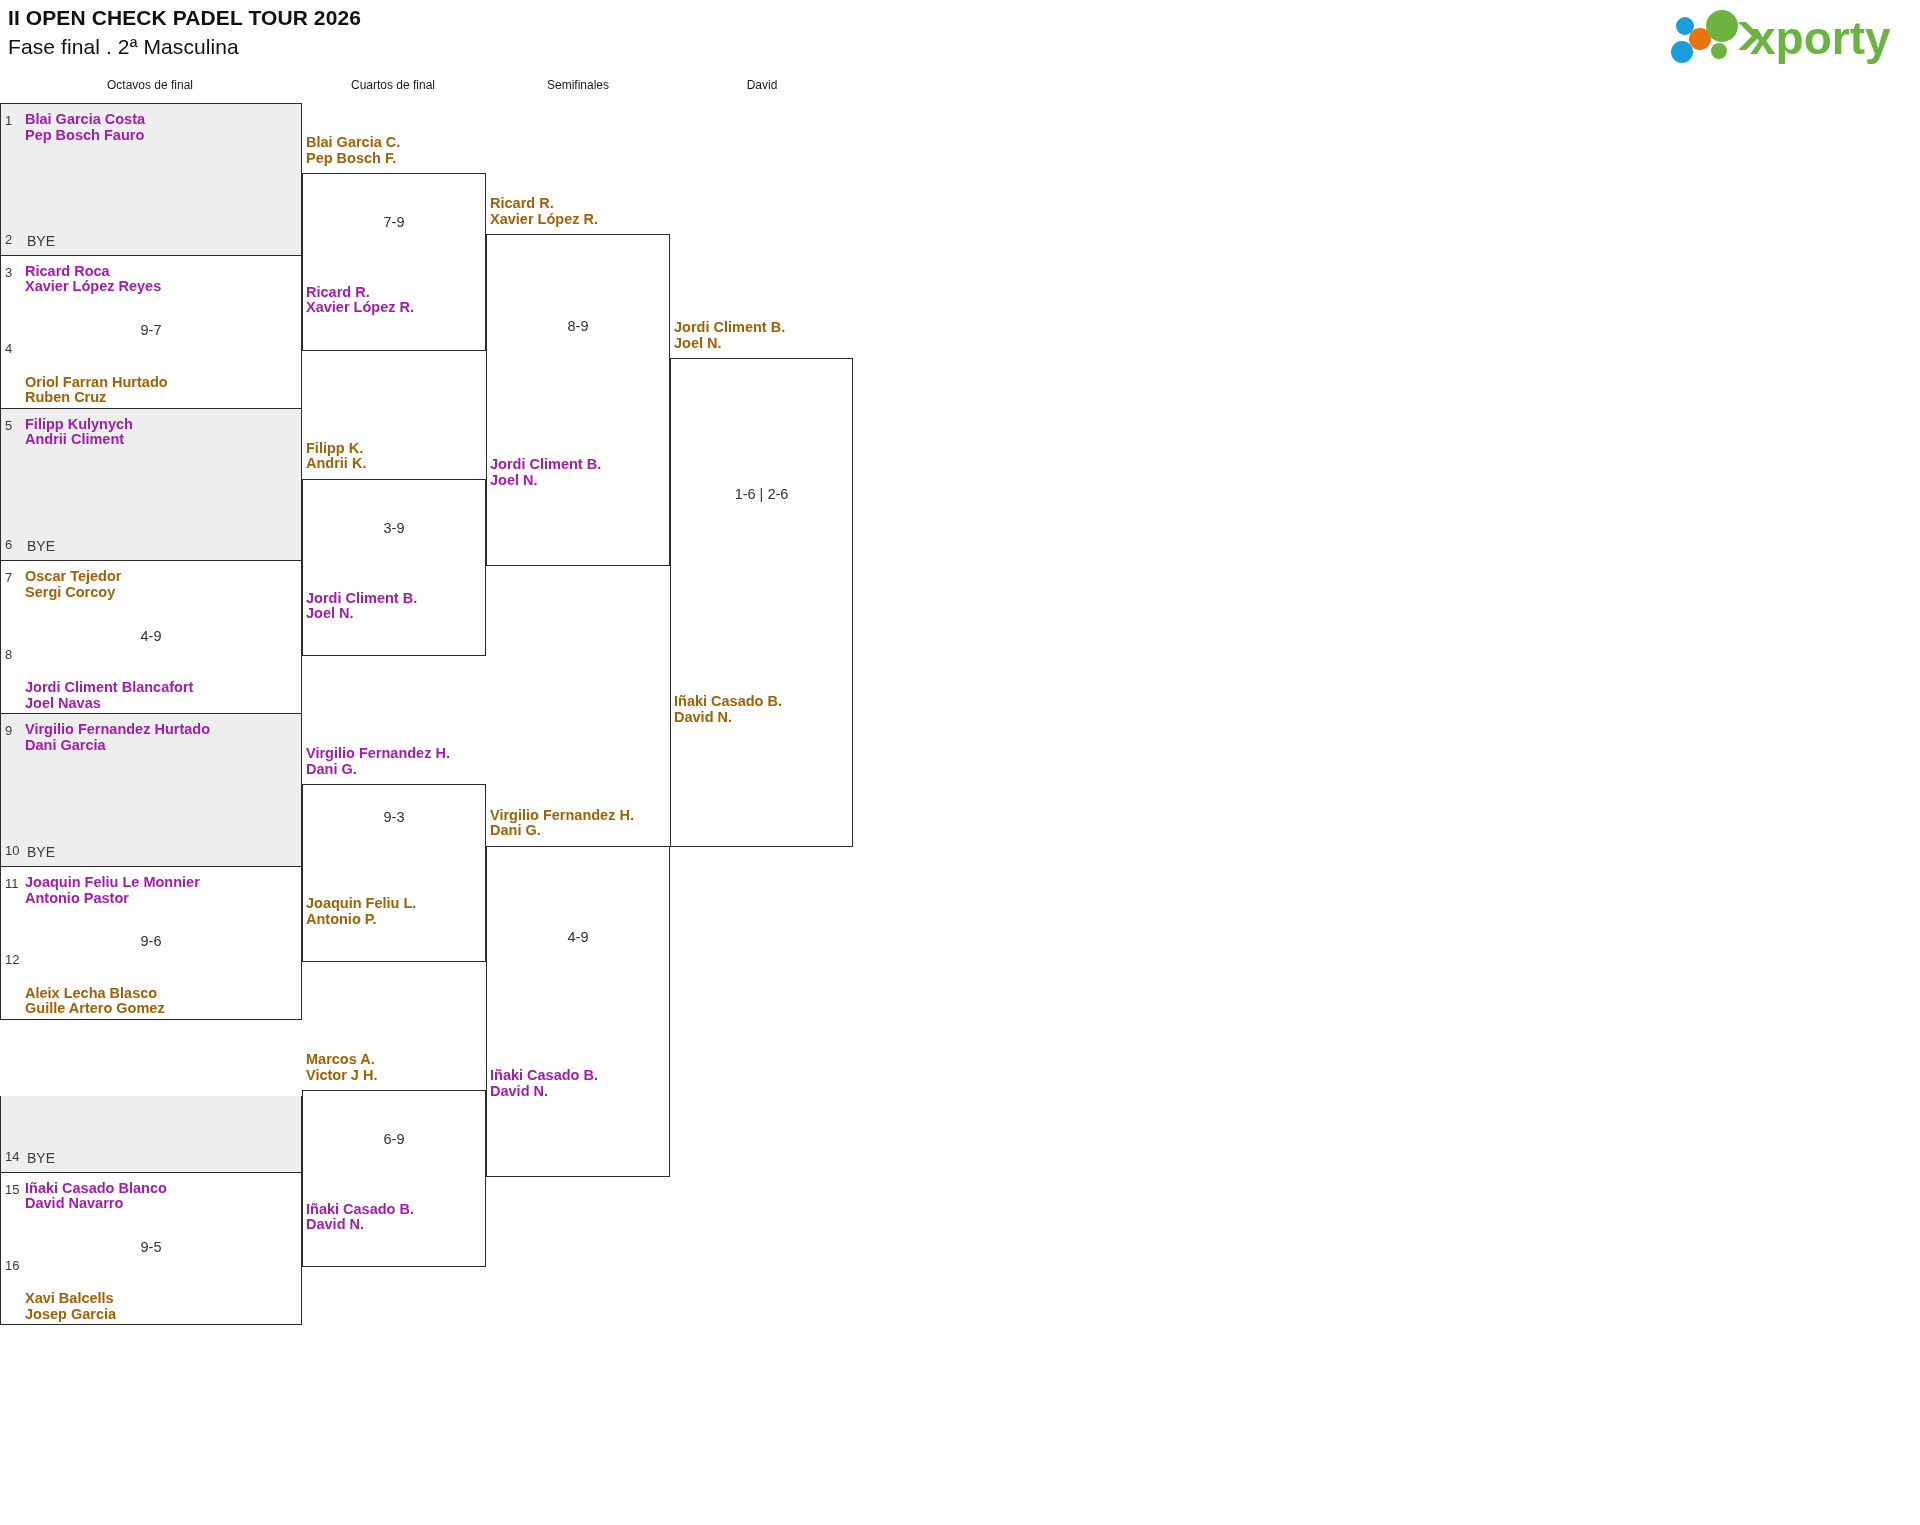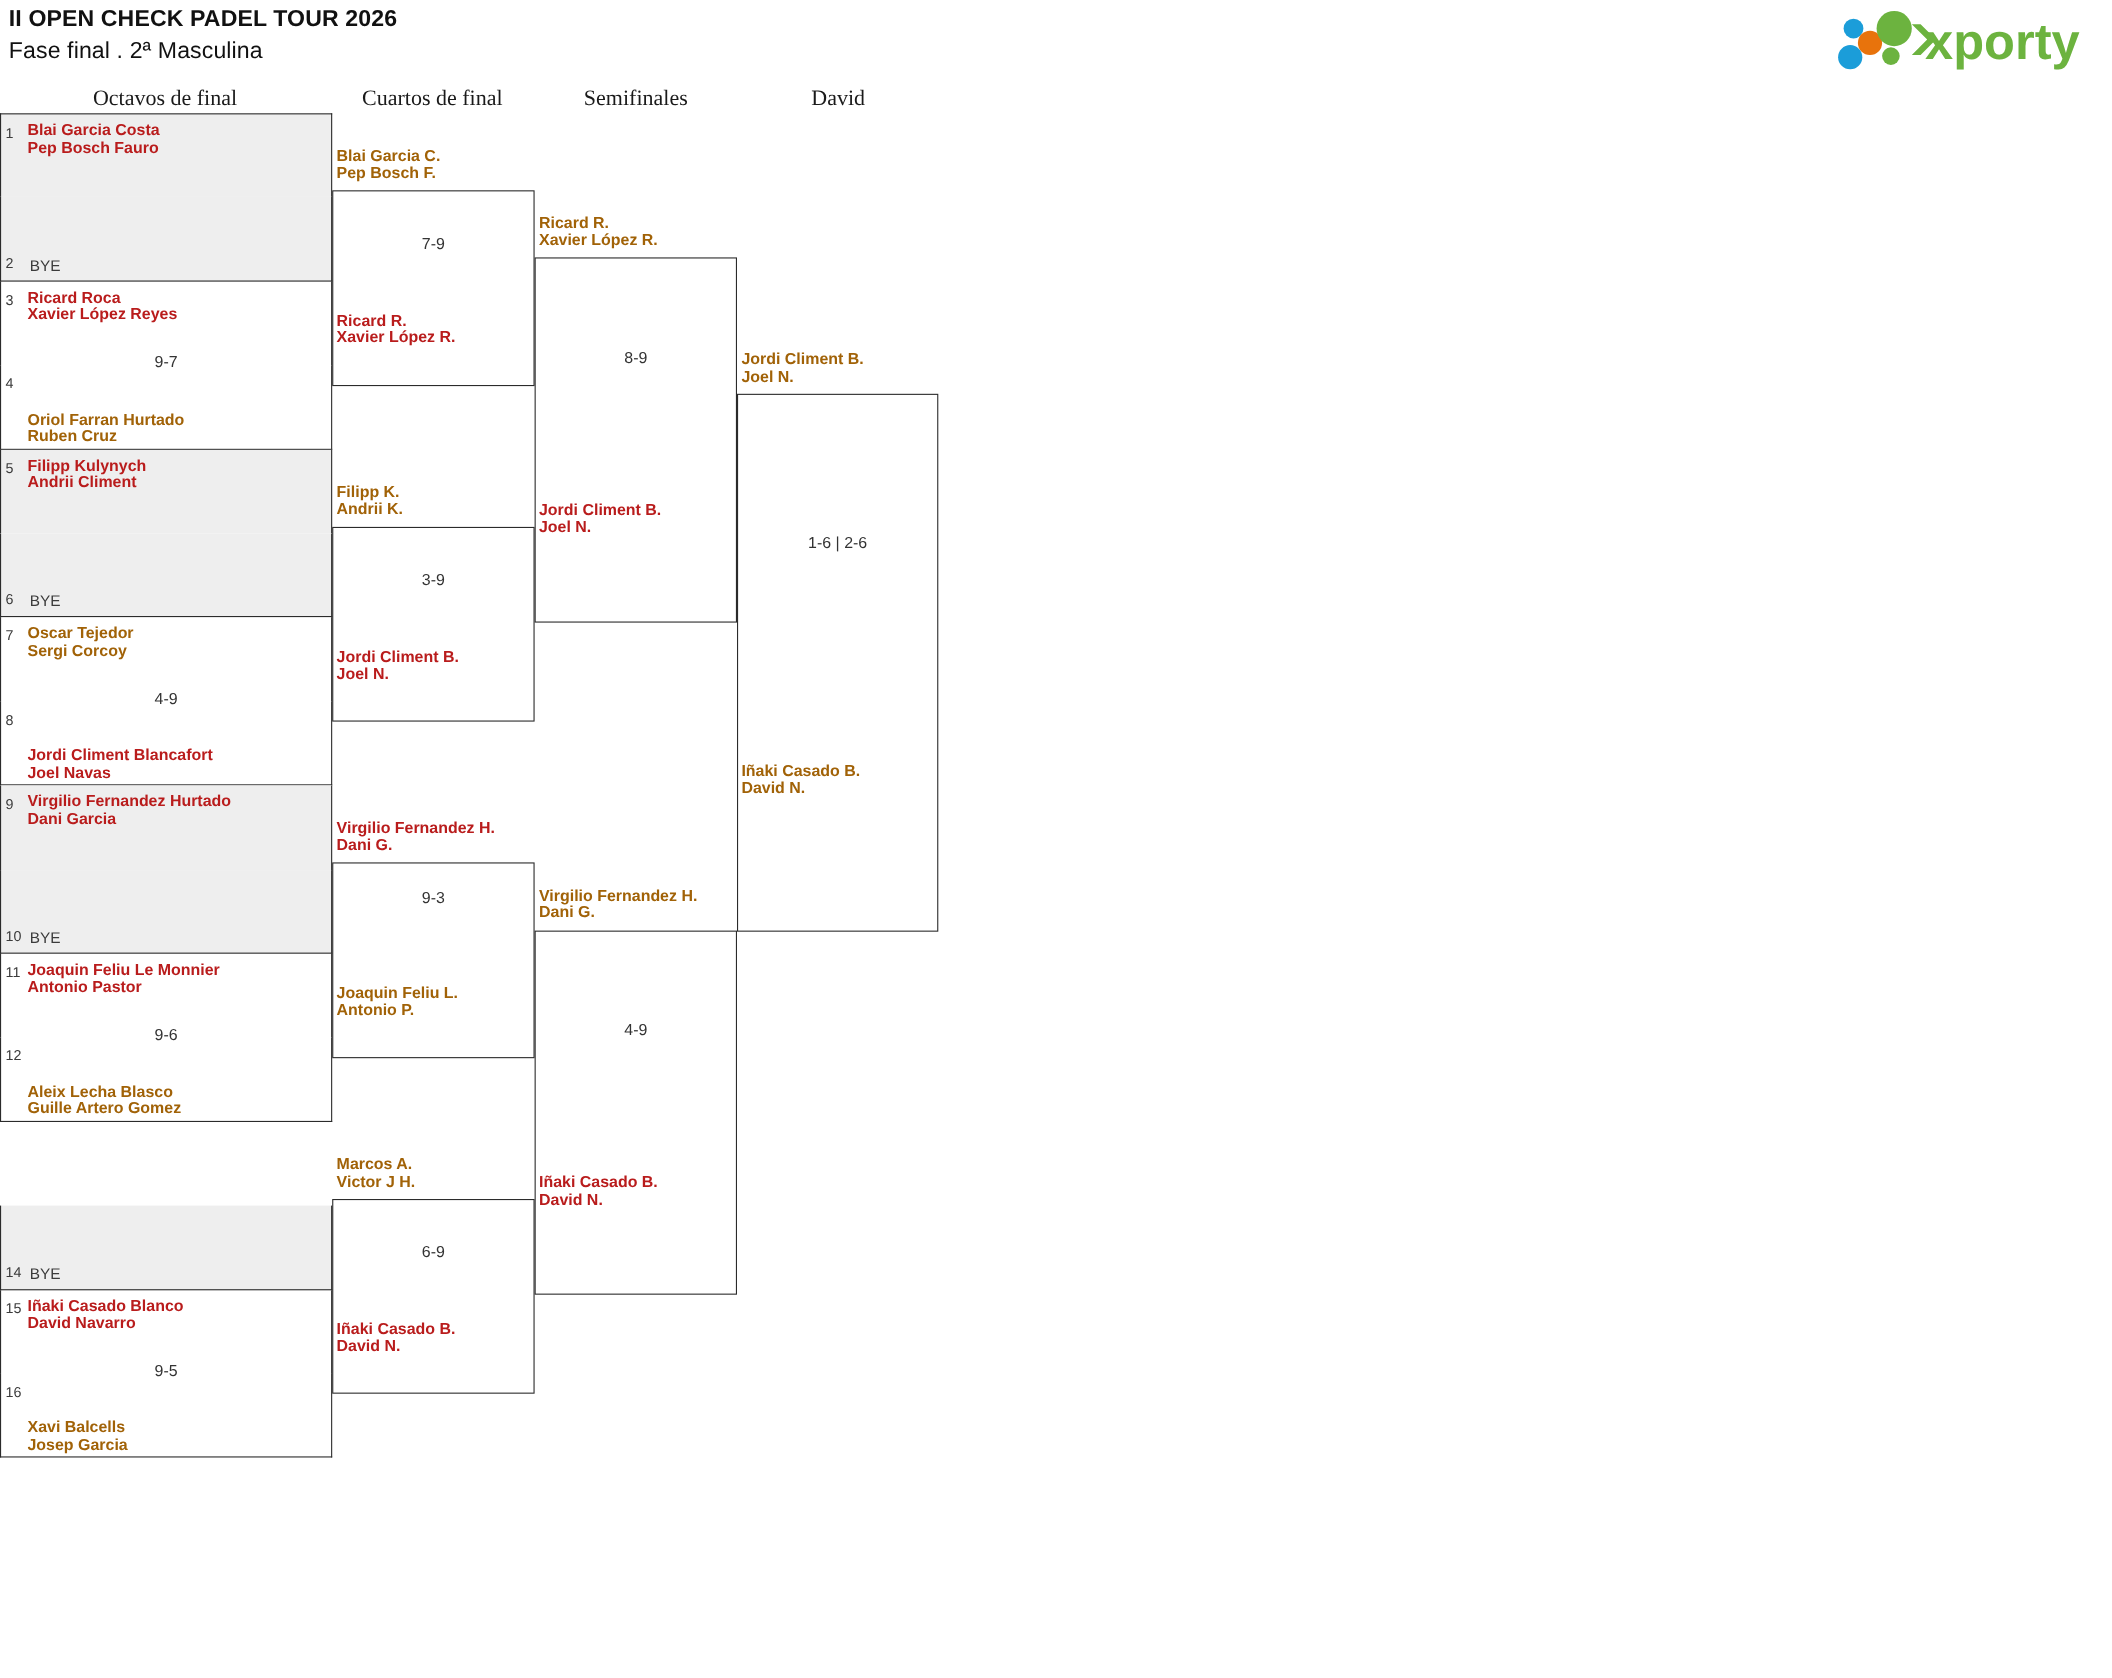--- a/index.html
+++ b/index.html
@@ -15,21 +15,21 @@
   #title-block{position:absolute;left:8px;top:4px;}
   #title-block .line1{font-size:21px;font-weight:bold;letter-spacing:.1px;line-height:28px;color:#111;}
   #title-block .line2{font-size:21px;font-weight:normal;letter-spacing:.1px;line-height:30px;color:#111;}
 
   #logo{position:absolute;right:8px;top:6px;width:260px;height:60px;}
   #logo svg{display:block;}
 
   
   .round-header{
     position:absolute;top:78px;
-    font-size:20px;color:#1a1a1a;text-align:center;white-space:nowrap;font-family:Liberation Serif, serif;
+    font-size:12px;color:#1a1a1a;text-align:center;white-space:nowrap;
   }
 
   
   #bracket{position:absolute;left:0;top:0;width:1920px;height:1525px;}
 
   
   .r1slot{
     position:absolute;left:0;width:302px;box-sizing:border-box;
     border-left:1.4px solid #2b2b2b;border-right:1.4px solid #2b2b2b;
   }
@@ -38,21 +38,21 @@
   .r1slot.bottom-border{border-bottom:1.4px solid #2b2b2b;}
 
   .seed{
     position:absolute;left:4px;font-size:13px;color:#3b3b3b;
     line-height:14px;width:22px;text-align:left;
   }
   .team{
     position:absolute;left:24px;right:6px;font-size:14.5px;line-height:15.5px;
   }
   .team .ln{display:block;white-space:nowrap;overflow:hidden;text-overflow:ellipsis;}
-  .winner{font-weight:bold;color:#b91c1c;}
+  .winner{font-weight:bold;color:#a21caf;}
   .loser{font-weight:bold;color:#a16207;}
   .byeline{position:absolute;font-size:14px;color:#3b3b3b;left:26px;}
 
   
   .mbox{
     position:absolute;box-sizing:border-box;
     border:1.4px solid #2b2b2b;background:transparent;
   }
   .score{
     position:absolute;font-size:14.5px;color:#333;text-align:center;white-space:nowrap;

